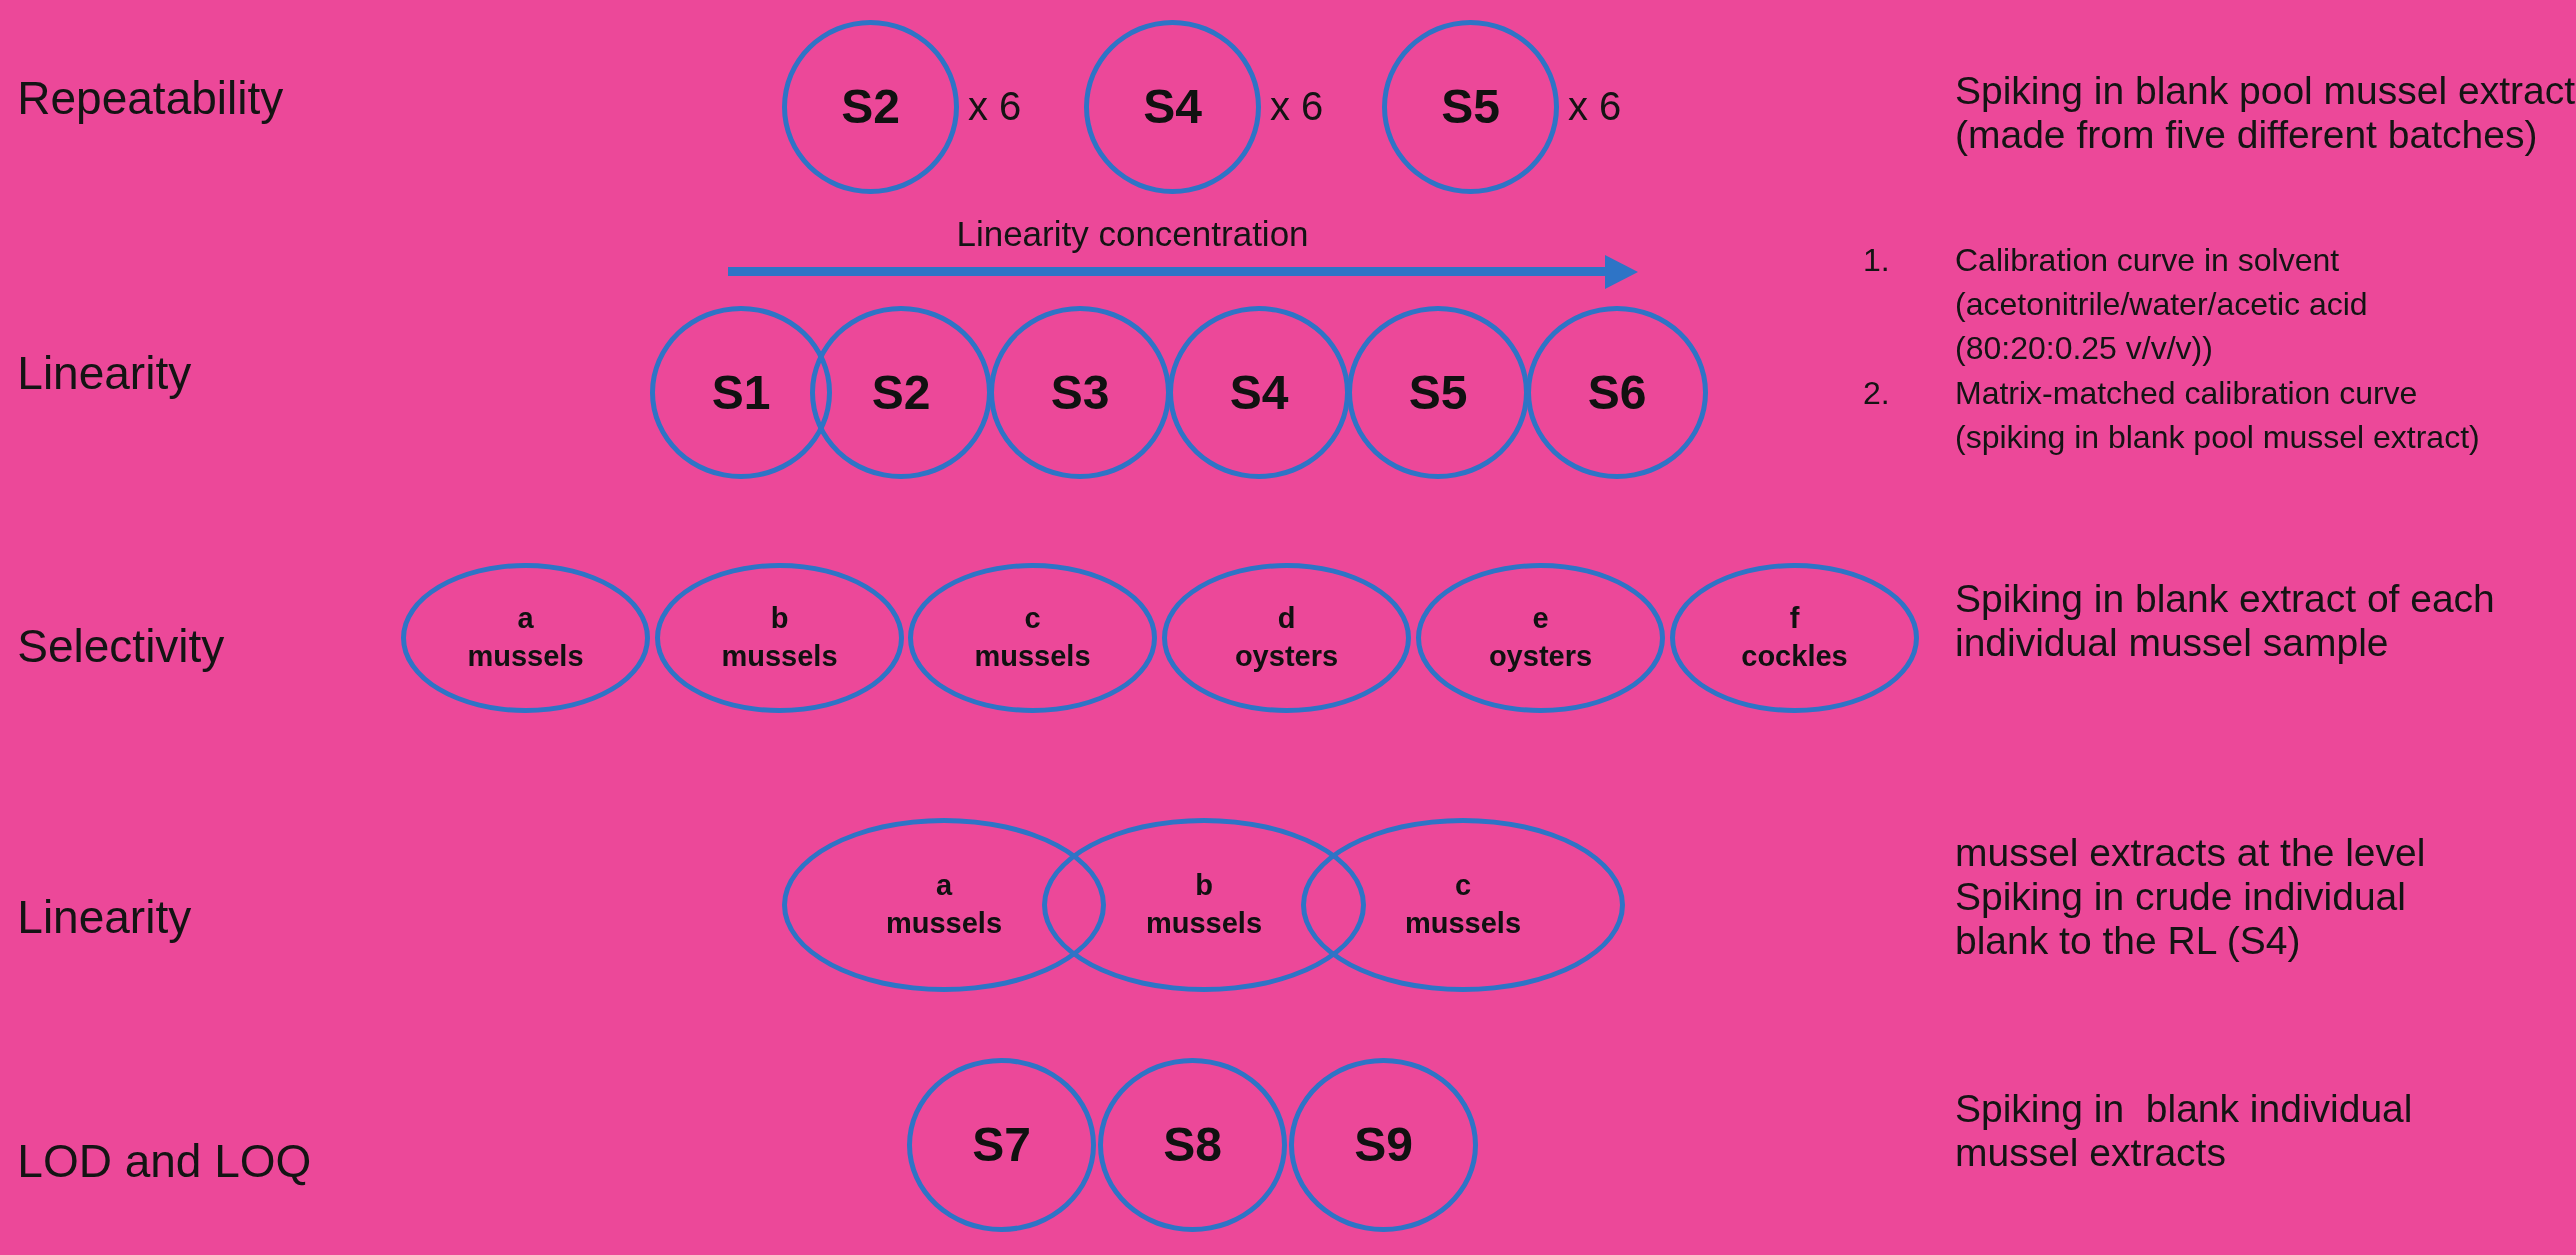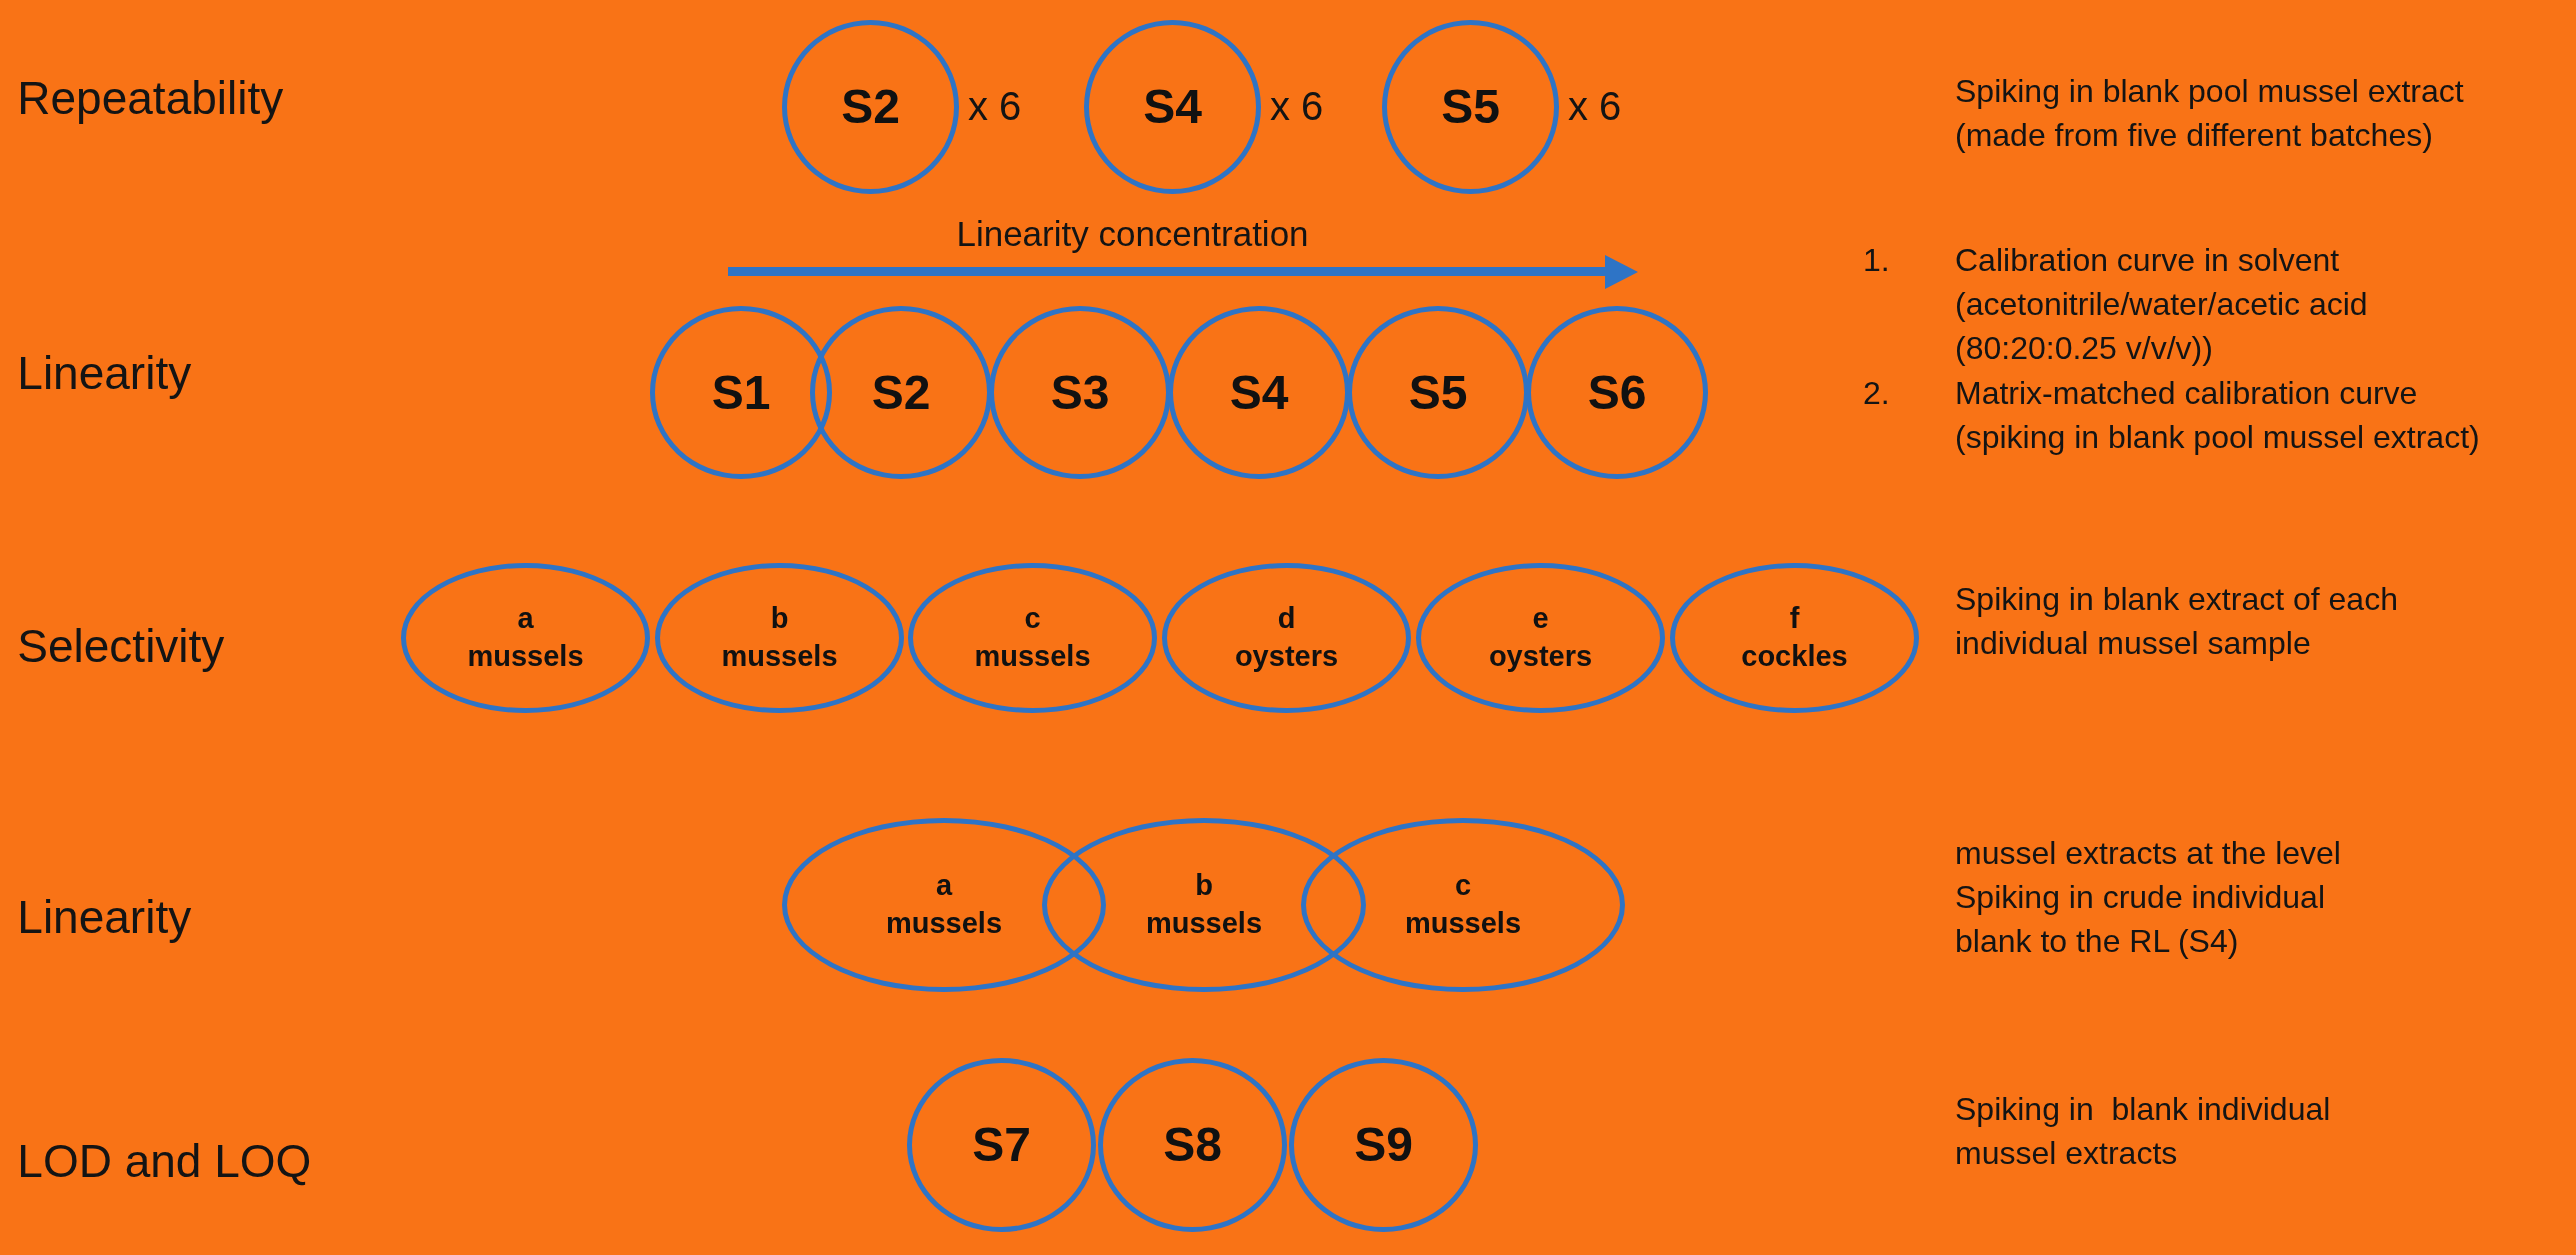--- a/index.html
+++ b/index.html
@@ -1,20 +1,20 @@
 <!DOCTYPE html>
 <html style="font-size:11.5px"><head>
 <meta charset="utf-8">
 <style>
   html, body { margin: 0; padding: 0; background: #ffffff; }
   .canvas {
     position: relative;
     width: 2576px;
     height: 1255px;
-    background: #f97316;
+    background: #ec4899;
     font-family: "Liberation Sans", sans-serif;
     color: #141414;
     overflow: hidden;
   }
   .row-label {
     position: absolute;
     left: 17.3px;
     font-size: 46px;
     line-height: 1;
     color: #141414;
@@ -78,21 +78,21 @@
     top: 255px;
     width: 0;
     height: 0;
     border-left: 33px solid #2E74C6;
     border-top: 17.3px solid transparent;
     border-bottom: 17.3px solid transparent;
   }
   .note {
     position: absolute;
     left: 1955px;
-    font-size: 32px;
+    font-size: 39px;
     line-height: 44px;
     color: #141414;
   }
   .note-line { white-space: pre; }
   .list-item {
     position: absolute;
     left: 1863px;
     display: flex;
     font-size: 32px;
     line-height: 44px;

